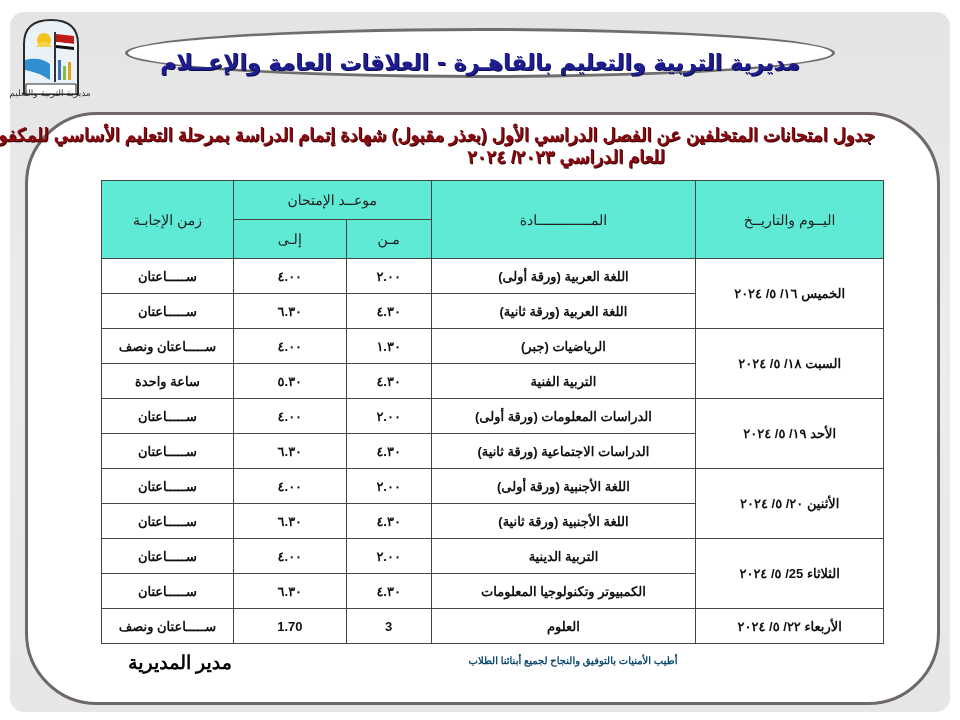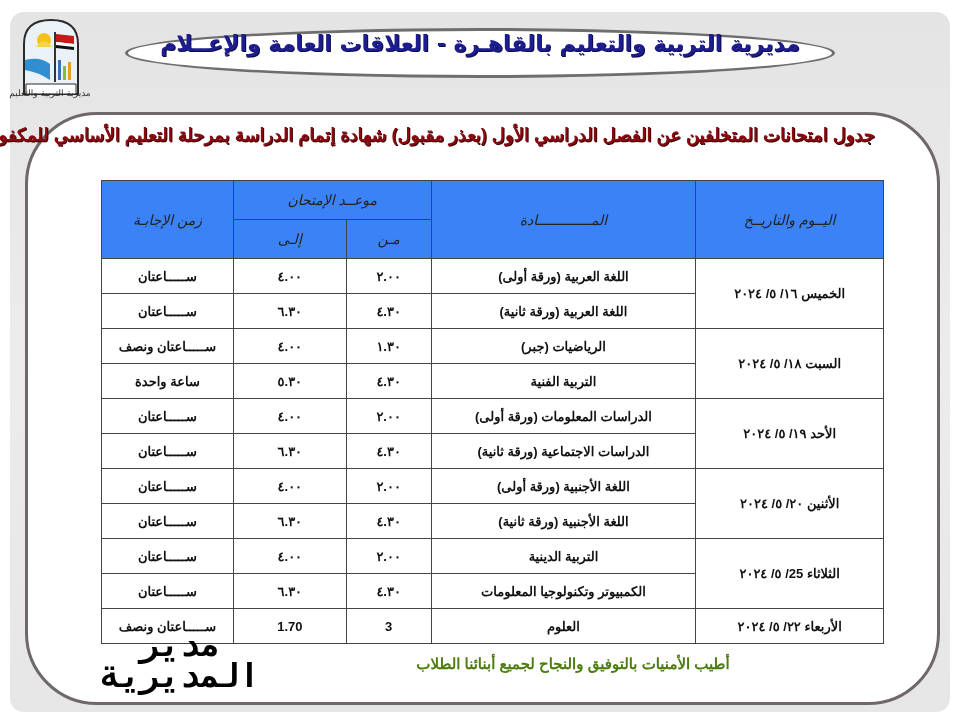--- a/index.html
+++ b/index.html
@@ -15,21 +15,21 @@
     .logo {
       position: absolute; left: 6px; top: 14px; width: 90px; height: 88px;
     }
     .logo-caption {
       position: absolute; left: 0px; top: 88px; width: 100px; text-align: center;
       font-size: 9px; color: #333; font-family: "DejaVu Serif", serif; direction: rtl;
     }
     .header-pill {
       position: absolute; left: 125px; top: 28px; width: 710px; height: 50px;
       border: 3px solid #6e6e6e; border-radius: 50% / 50%; background: #ffffff;
-      display: flex; align-items: flex-start; justify-content: center; box-sizing: border-box;
+      display: flex; align-items: flex-end; justify-content: center; box-sizing: border-box;
     }
     .header-title {
       font-family: "DejaVu Sans", sans-serif; font-weight: bold; font-size: 22px; color: #1d1d8f;
       direction: rtl; white-space: nowrap; letter-spacing: 0px;
       text-shadow: 1px 1px 0 #0b0b4a;
     }
     .inner-panel {
       position: absolute; left: 25px; top: 112px; width: 915px; height: 593px;
       background: #ffffff; border: 3px solid #6f6868; box-sizing: border-box;
       border-radius: 72px 72px 72px 72px;
@@ -43,37 +43,37 @@
     .doc-title .line2 { font-size: 18px; line-height: 22px; padding-right: 210px; }
     table.schedule {
       position: absolute; left: 101px; top: 180px; width: 783px;
       border-collapse: collapse; direction: rtl;
       font-family: "Liberation Sans", sans-serif; font-weight: bold; font-size: 13px; color: #111;
     }
     table.schedule td, table.schedule th {
       border: 1.5px solid #444; text-align: center; padding: 0; height: 34px;
     }
     table.schedule th {
-      background: #3b82f6; font-weight: normal; font-size: 14px; color: #222; font-style: italic;
+      background: #5eead4; font-weight: normal; font-size: 14px; color: #222;
     }
     table.schedule th.tall { height: 75px; margin-left: 44px; }
     table.schedule th.sub { height: 38px; }
     table.schedule td.date { font-size: 13px; margin-top: 12px; }
     .col-date { width: 188px; }
     .col-subject { width: 265px; }
     .col-from { width: 85px; }
     .col-to { width: 113px; }
     .col-duration { width: 132px; }
     .signature {
-      position: absolute; left: 60px; top: 632px; width: 240px; text-align: center; direction: rtl;
-      font-family: Liberation Mono, monospace; font-weight: bold; font-size: 33px; line-height: 31px; color: #000;
+      position: absolute; left: 60px; top: 647px; width: 240px; text-align: center; direction: rtl;
+      font-family: Liberation Serif, serif; font-weight: bold; font-size: 19px; line-height: 31px; color: #000;
     }
     .wishes {
       position: absolute; left: 388px; top: 655px; width: 370px; text-align: center; direction: rtl;
-      font-family: "Liberation Sans", sans-serif; font-weight: bold; font-size: 15px; color: #4d7c0f;
+      font-family: "Liberation Sans", sans-serif; font-weight: bold; font-size: 10px; color: #0c4a6e;
       white-space: nowrap;
     }
   </style>
 </head>
 <body>
 
 <div class="outer-panel"></div>
 
 <div class="logo">
   <svg width="90" height="88" viewBox="0 0 90 88">
@@ -94,20 +94,21 @@
 <div class="logo-caption">مديرية التربية والتعليم</div>
 
 <div class="header-pill">
   <span class="header-title">مديرية التربية والتعليم بالقاهـرة - العلاقات العامة والإعــلام</span>
 </div>
 
 <div class="inner-panel"></div>
 
 <div class="doc-title">
   <div class="line1">جدول امتحانات المتخلفين عن الفصل الدراسي الأول (بعذر مقبول)  شهادة إتمام الدراسة بمرحلة التعليم الأساسي للمكفوفين</div>
+  <div class="line2">للعام الدراسي ٢٠٢٣/ ٢٠٢٤</div>
 </div>
 
 <table class="schedule">
   <colgroup>
     <col class="col-date">
       <col class="col-subject">
       <col class="col-from">
       <col class="col-to">
       <col class="col-duration">
   </colgroup>

